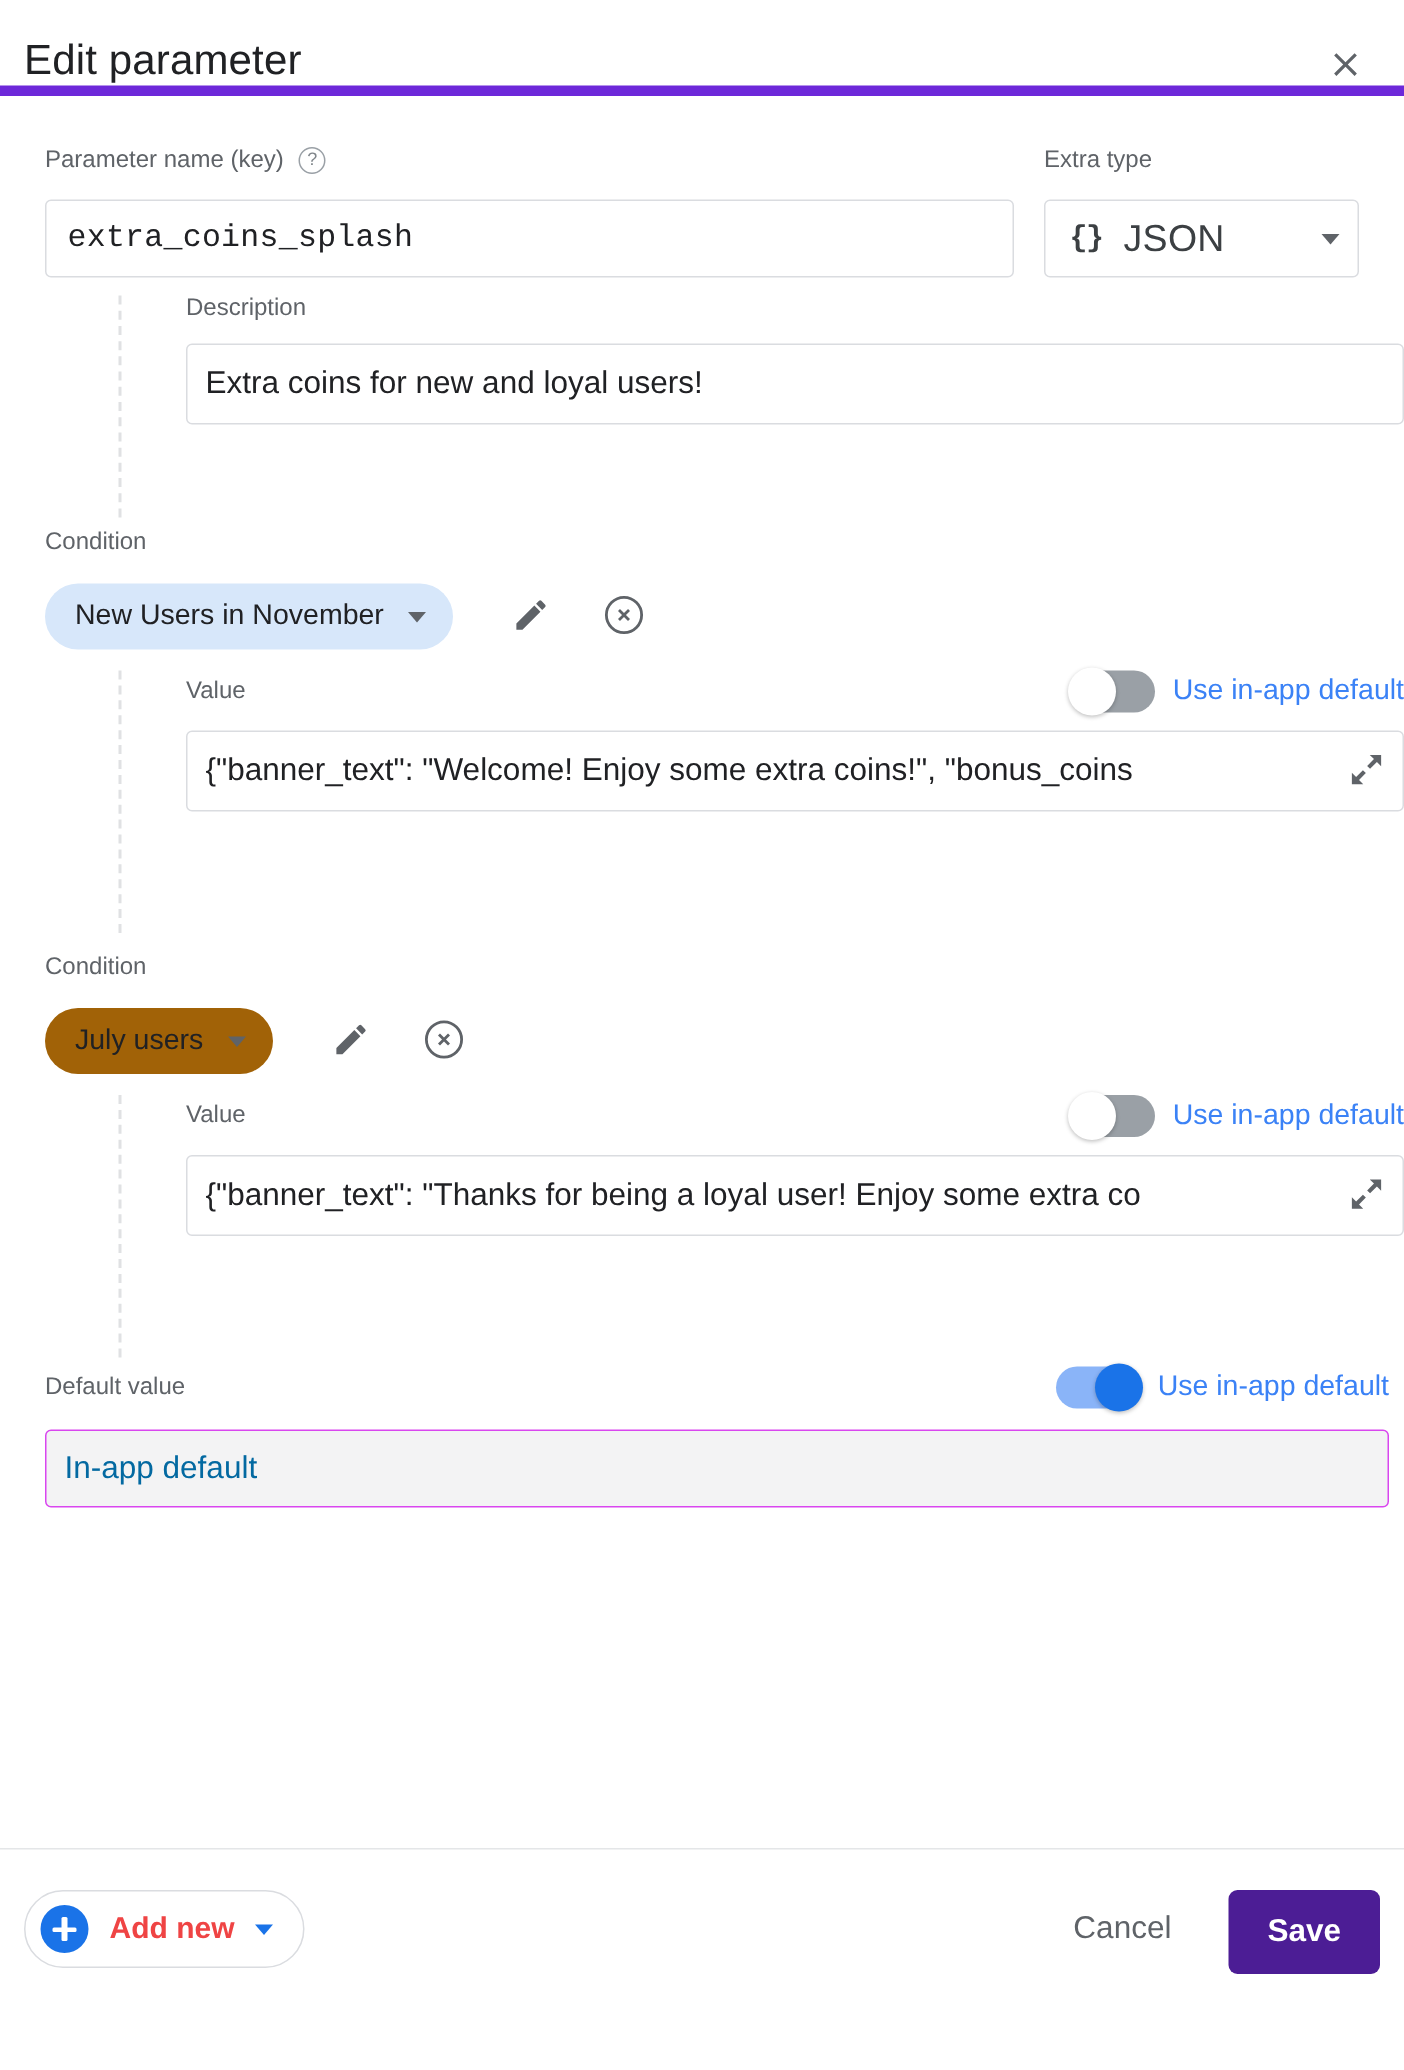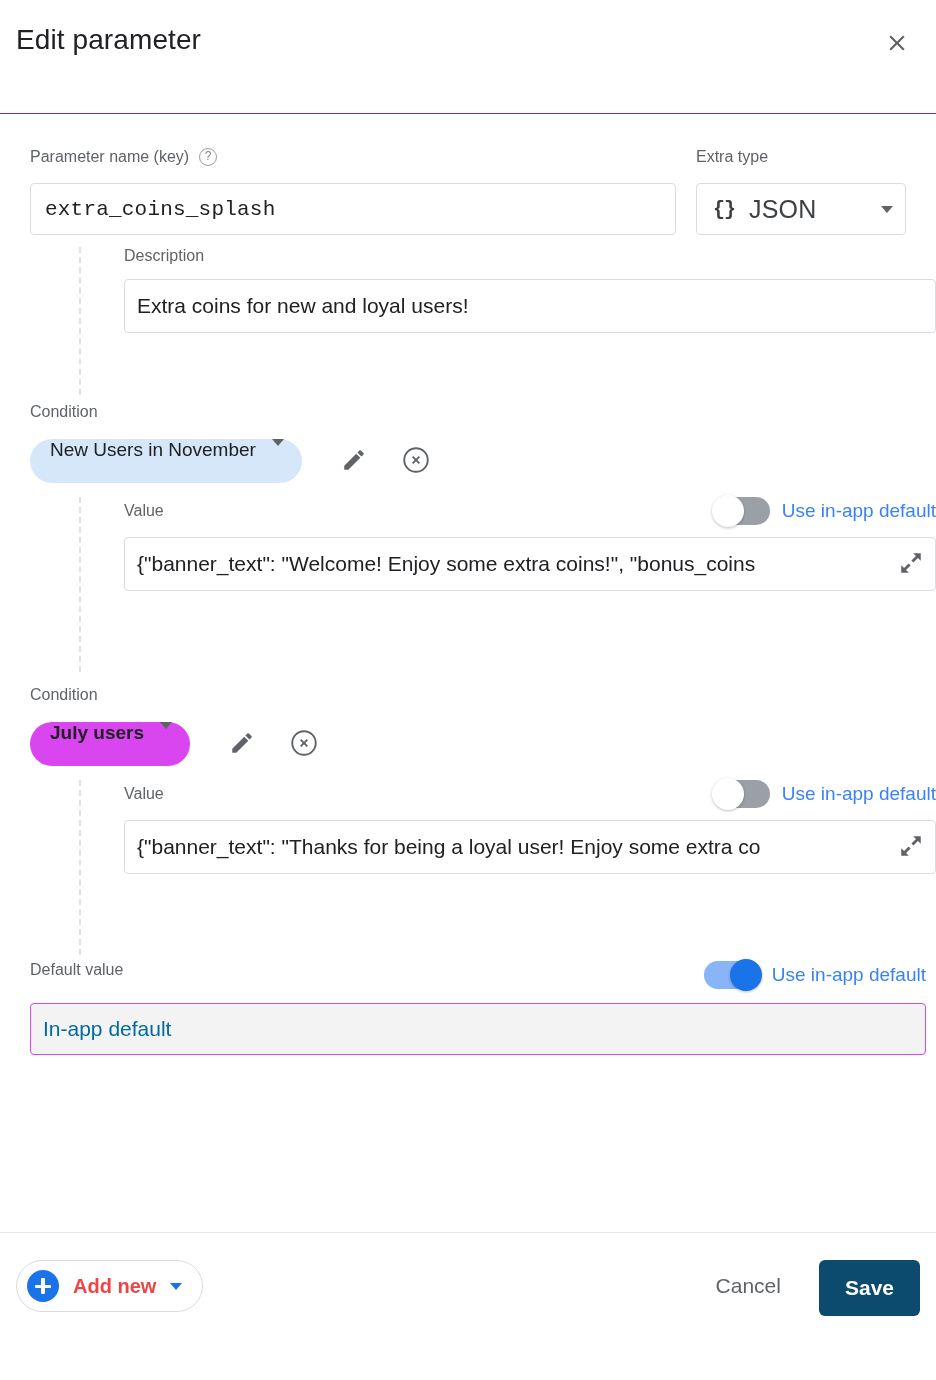--- a/index.html
+++ b/index.html
@@ -15,22 +15,22 @@
     position: relative;
     width: 936px;
     height: 1380px;
     background: #fff;
     overflow: hidden;
   }
 
   
   .header {
     position: relative;
-    height: 114px;
-    border-bottom: 1px solid #6d28d9;
+    height: 64px;
+    border-bottom: 7px solid #6d28d9;
   }
   .header-title {
     position: absolute;
     left: 16px;
     top: 24px;
     font-size: 28px;
     color: #202124;
     letter-spacing: .1px;
     font-weight: 400;
   }
@@ -180,31 +180,31 @@
   .chip-row {
     display: flex;
     align-items: center;
     gap: 0;
     margin-top: 18px;
   }
   .chip {
     height: 44px;
     border-radius: 22px;
     display: inline-flex;
-    align-items: flex-start;
+    align-items: center;
     padding: 0 18px 0 20px;
     gap: 16px;
     cursor: pointer;
     font-size: 19px;
     color: #202124;
     border: none;
     font-family: "Liberation Sans", sans-serif;
   }
   .chip.blue { background: #d7e7fa; }
-  .chip.green { background: #d946ef; font-weight: bold; }
+  .chip.green { background: #a16207; }
 
   .icon-btn {
     width: 44px; height: 44px;
     display: inline-flex;
     align-items: center; justify-content: center;
     cursor: pointer;
     border: none; background: none; padding: 0;
     border-radius: 50%;
   }
   .pencil-gap { margin-left: 30px; }
@@ -274,21 +274,21 @@
     top: 10px;
     width: 34px; height: 34px;
     display: flex; align-items: center; justify-content: center;
     cursor: pointer;
     background: none; border: none; padding: 0;
   }
 
   
   .default-head {
     display: flex;
-    align-items: flex-start;
+    align-items: center;
     justify-content: space-between;
     width: 896px;
     margin-top: 6px;
     margin-bottom: 14px;
   }
   .default-input {
     width: 896px;
     height: 52px;
     border: 1px solid #d946ef;
     border-radius: 4px;
@@ -355,21 +355,21 @@
     border: none;
     font-size: 21px;
     color: #5f6368;
     cursor: pointer;
     padding: 0 22px;
     font-family: "Liberation Sans", sans-serif;
   }
   .save-btn {
     height: 56px;
     min-width: 100px;
-    background: #0c4a6e;
+    background: #4c1d95;
     border: none;
     border-radius: 6px;
     color: #fff;
     font-size: 21px;
     font-weight: 700;
     cursor: pointer;
     padding: 0 26px;
     margin-left: 16px;
     font-family: "Liberation Sans", sans-serif;
   }

